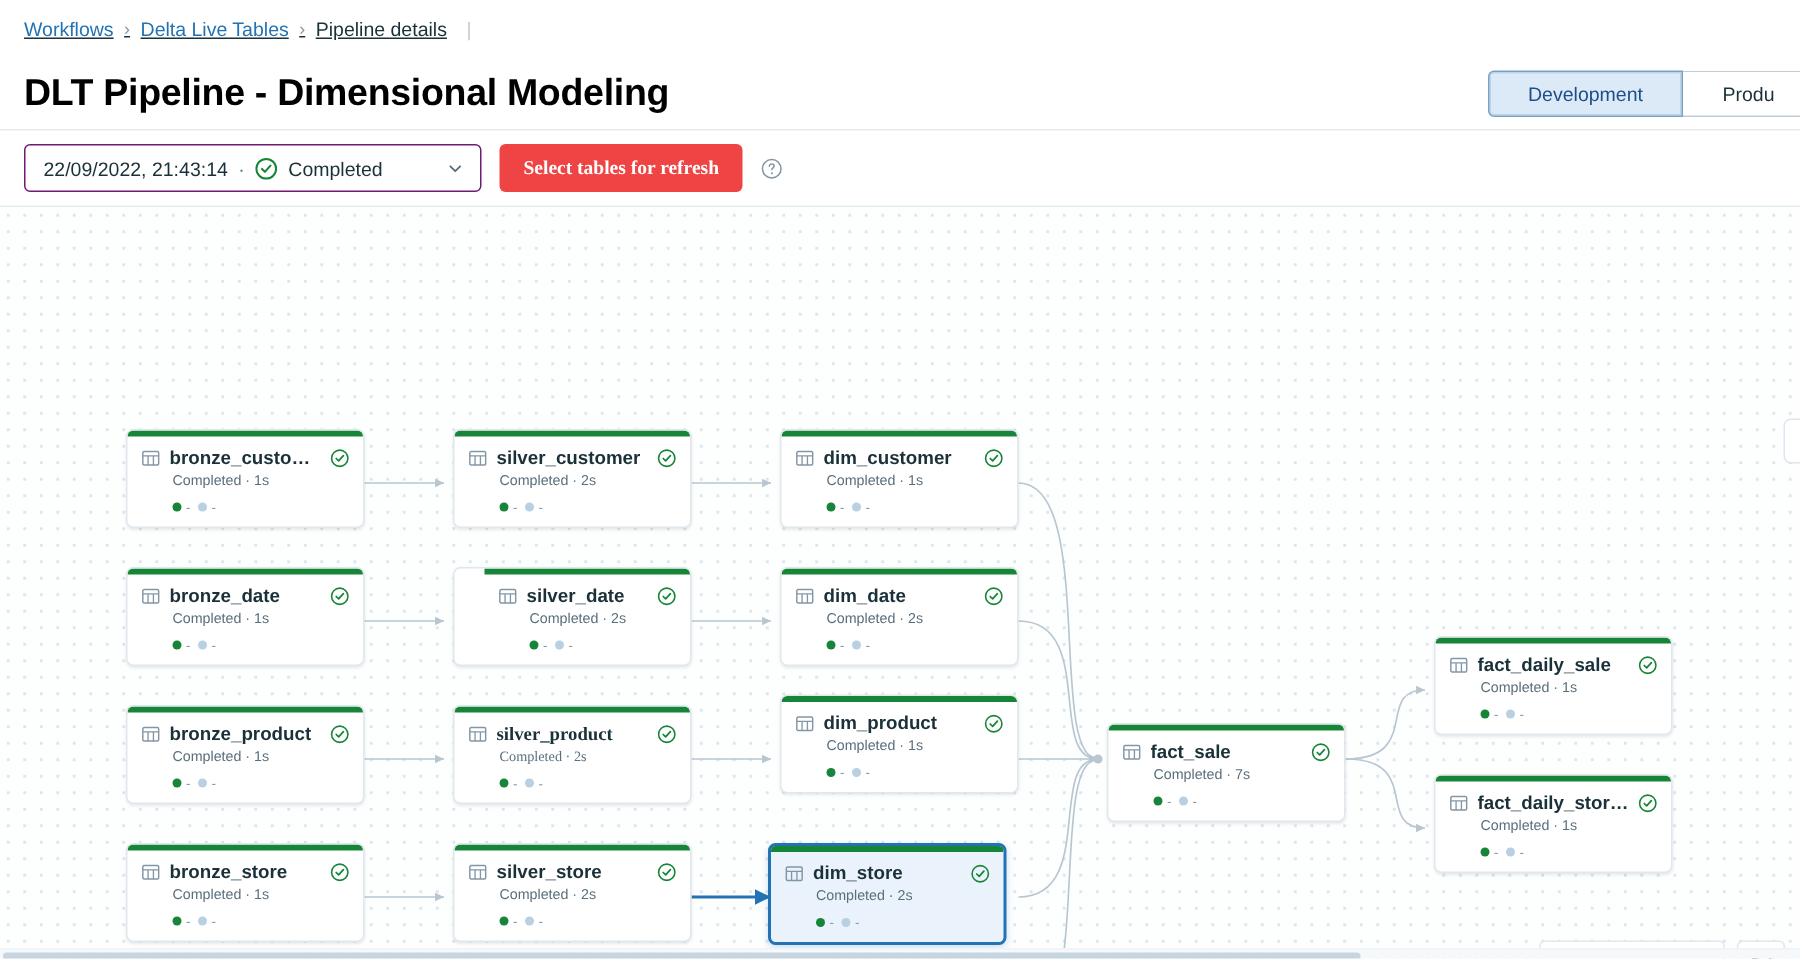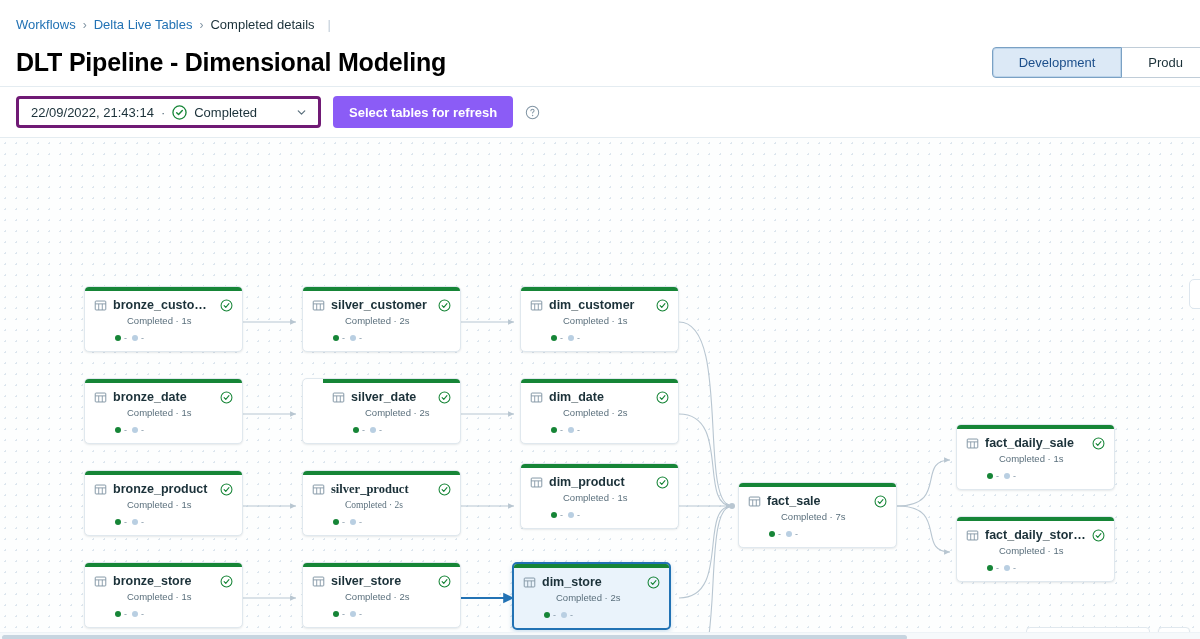--- a/index.html
+++ b/index.html
@@ -7,25 +7,26 @@
     margin: 0; padding: 0;
     width: 1200px; height: 639px;
     overflow: hidden;
     background: #fff;
     font-family: "Liberation Sans", sans-serif;
     color: #1b3139;
   }
 
   
   .breadcrumb {
-    display: flex; align-items: flex-end;
+    display: flex; align-items: flex-start;
     padding: 12px 16px 6px 16px;
     font-size: 13px;
     gap: 7px;
     height: 38px;
+    text-decoration: underline;
   }
   .crumb-link { color: #2272b4; cursor: pointer; white-space: nowrap; }
   .crumb-sep { color: #8396a5; font-size: 12px; }
   .crumb-current { color: #1b3139; white-space: nowrap; }
   .crumb-bar { color: #c0cdd8; margin-left: 6px; }
 
   
   .title-row {
     display: flex; align-items: center; justify-content: space-between;
     padding: 0 16px 0 16px;
@@ -61,44 +62,44 @@
   .toolbar {
     display: flex; align-items: center;
     padding: 11px 16px;
     gap: 12px;
     height: 50px;
   }
   .run-select {
     display: flex; align-items: center;
     height: 32px;
     min-width: 305px;
-    border: 3px solid #701a75;
+    border: 1px solid #701a75;
     border-radius: 4px;
     background: #fff;
     padding: 0 10px 0 12px;
     font-size: 13px;
     cursor: pointer;
     gap: 7px;
   }
   .run-ts { color: #1b3139; white-space: nowrap; }
   .run-dot { color: #5a6f7c; }
   .run-status { color: #1b3139; white-space: nowrap; }
   .chev { margin-left: auto; color: #5a6f7c; display: flex; }
   .primary-btn {
     height: 32px;
-    background: #8b5cf6;
+    background: #ef4444;
     color: #fff;
     border: none;
     border-radius: 4px;
     padding: 0 16px;
     font-size: 13px;
     font-weight: 600;
     cursor: pointer;
     white-space: nowrap;
-    font-family: Liberation Sans, sans-serif;
+    font-family: Liberation Serif, serif;
   }
   .help-icon { color: #8396a5; display: flex; align-items: center; cursor: pointer; }
 
   
   .canvas {
     position: relative;
     width: 1200px;
     height: 503px;
     background-color: #fdfefe;
     background-image: radial-gradient(#dde6ee 1px, transparent 1px);
@@ -140,21 +141,21 @@
     white-space: nowrap;
     overflow: hidden;
     text-overflow: ellipsis;
     flex: 1 1 auto;
   }
   .ok-icon { flex: 0 0 auto; display: flex; }
   .node-status {
     font-size: 9.5px;
     color: #5a6f7c;
     margin-top: 3px;
-    margin-left: 33px;
+    margin-left: 21px;
     white-space: nowrap;
   }
   .node-metrics {
     display: flex; align-items: center; gap: 5px;
     margin-top: 7px; margin-left: 21px;
   }
   .metric { display: flex; align-items: center; gap: 3px; }
   .dot { width: 6px; height: 6px; border-radius: 50%; display: inline-block; }
   .dot.green { background: #168537; }
   .dot.blue { background: #b9cfe2; }
@@ -221,21 +222,21 @@
   }
 </style>
 </head>
 <body>
 
 <div class="breadcrumb">
   <span class="crumb-link">Workflows</span>
   <span class="crumb-sep">›</span>
   <span class="crumb-link">Delta Live Tables</span>
   <span class="crumb-sep">›</span>
-  <span class="crumb-current">Completed details</span>
+  <span class="crumb-current">Pipeline details</span>
   <span class="crumb-bar">|</span>
 </div>
 
 <div class="title-row">
   <div class="page-title">DLT Pipeline - Dimensional Modeling</div>
   <div class="env-toggle">
     <div class="env-btn first active">Development</div>
     <div class="env-btn last">Produ</div>
   </div>
 </div>

